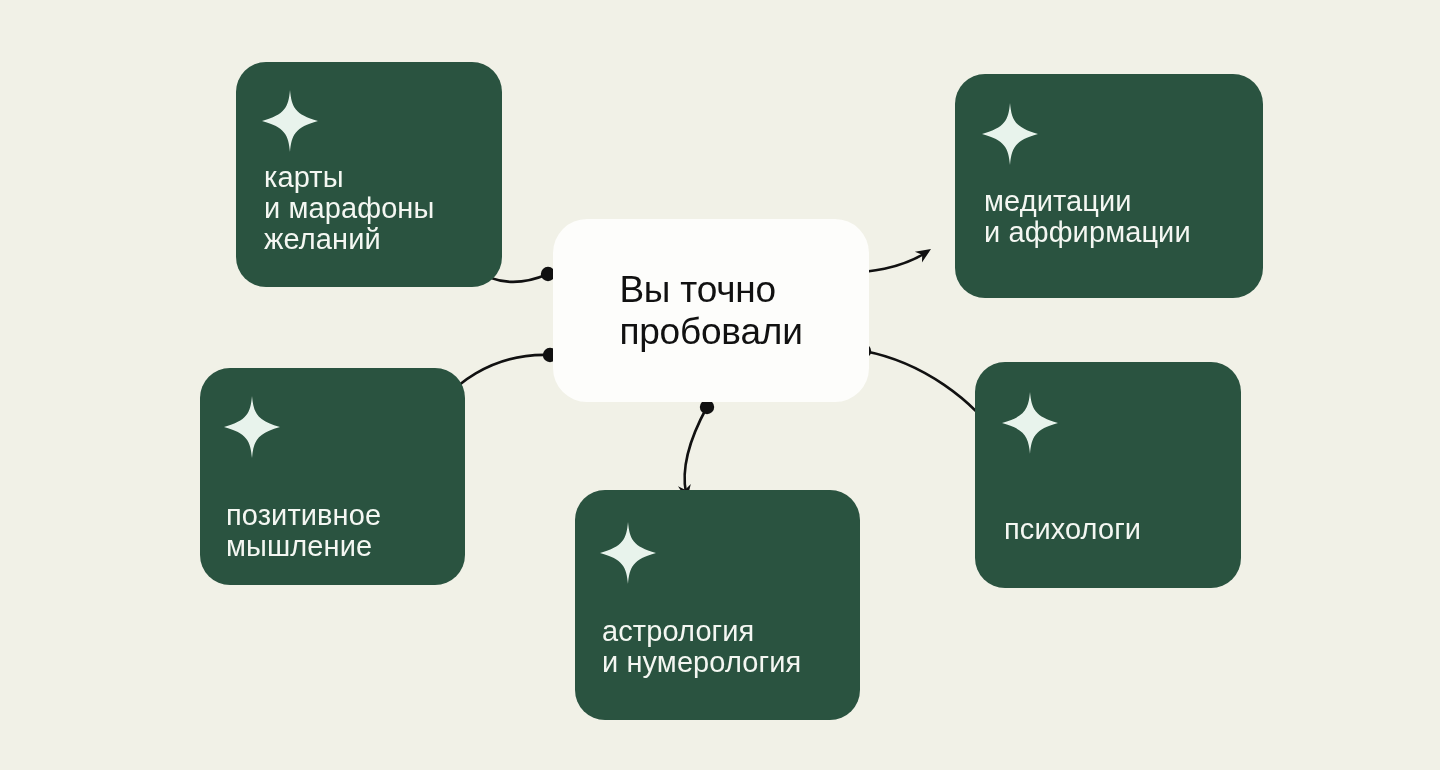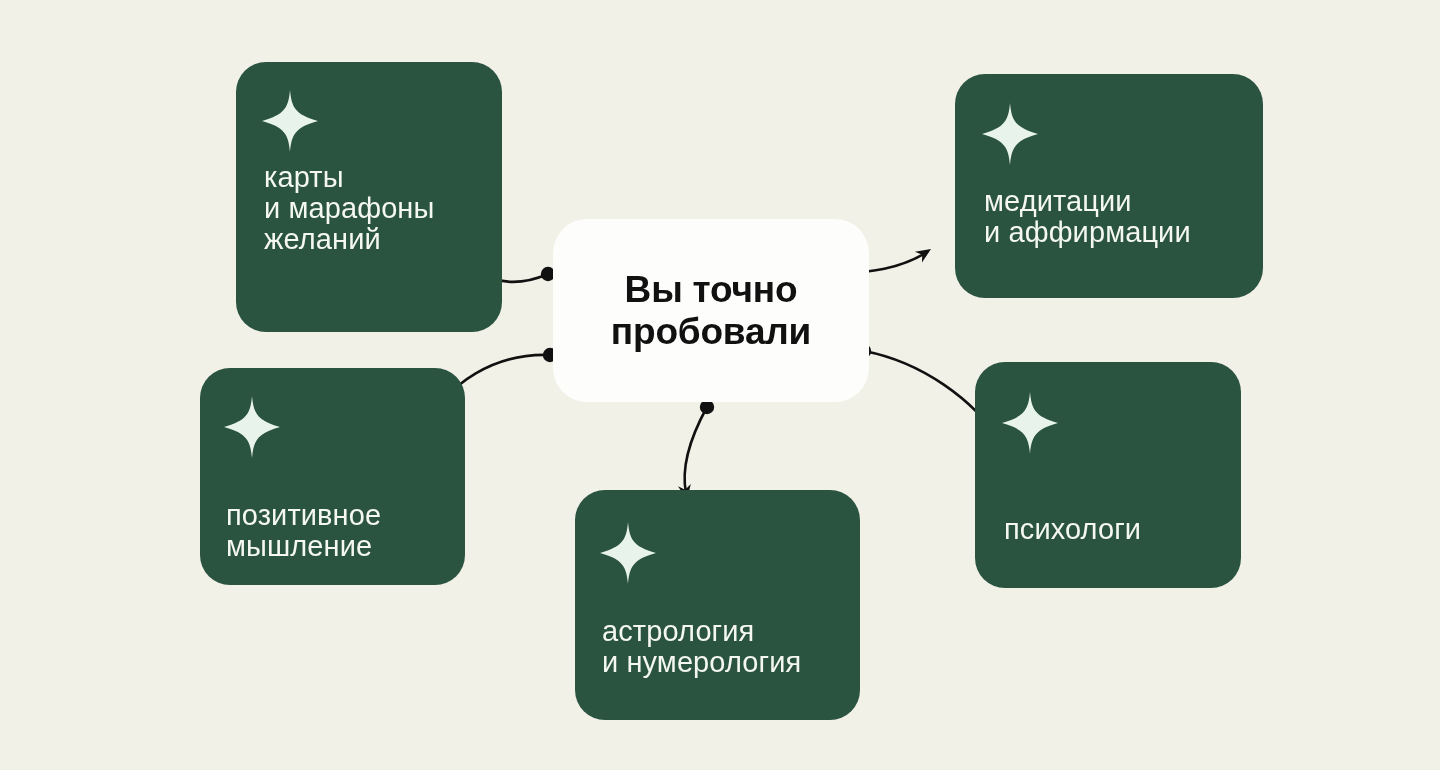--- a/index.html
+++ b/index.html
@@ -41,22 +41,21 @@
     background:#fdfdfb;
     border-radius:34px;
     display:flex;
     align-items:center;
     justify-content:center;
   }
   .center-title {
     color:#111111;
     font-size:37px;
     line-height:1.12;
-    font-weight:700;
-    text-align:center;
+    font-weight:400;
     letter-spacing:-0.2px;
     white-space:pre-line;
   }
   #connectors {
     position:absolute;
     left:0; top:0;
     width:1440px; height:770px;
     pointer-events:none;
   }
 </style>
@@ -87,21 +86,21 @@
         <path d="M 0 0 L -15 -6.5 L -10.5 0 L -15 6.5 Z" fill="#111111" transform="translate(687,500) rotate(80)"></path>
       </g>
       <g>
         <path d="M 864 351 C 922 362 974 400 1001 442" fill="none" stroke="#111111" stroke-width="2.6" stroke-linecap="round"></path>
         <circle cx="864" cy="351" r="7.2" fill="#111111"></circle>
         <path d="M 0 0 L -15 -6.5 L -10.5 0 L -15 6.5 Z" fill="#111111" transform="translate(1005,449) rotate(58)"></path>
       </g>
     </svg>
 
   <div id="cards-layer">
-      <div class="card" style="left: 236px; top: 62px; width: 266px; height: 270px; background: rgb(42, 83, 64);">
+      <div class="card" style="left: 236px; top: 62px; width: 266px; height: 225px; background: rgb(42, 83, 64);">
         <span class="sparkle" style="left: 26px; top: 28px;"><svg viewBox="0 0 56 62" xmlns="http://www.w3.org/2000/svg" aria-hidden="true">
             <path d="M28 0 C29.6 17.2 33.0 24.6 56 31 C33.0 37.4 29.6 44.8 28 62 C26.4 44.8 23.0 37.4 0 31 C23.0 24.6 26.4 17.2 28 0 Z" fill="#e8f3ec"></path>
           </svg></span>
         <div class="card-label" style="left: 28px; top: 100px; color: rgb(244, 247, 242);">карты
 и марафоны
 желаний</div>
       </div>
       <div class="card" style="left: 955px; top: 74px; width: 308px; height: 224px; background: rgb(42, 83, 64);">
         <span class="sparkle" style="left: 27px; top: 29px;"><svg viewBox="0 0 56 62" xmlns="http://www.w3.org/2000/svg" aria-hidden="true">
             <path d="M28 0 C29.6 17.2 33.0 24.6 56 31 C33.0 37.4 29.6 44.8 28 62 C26.4 44.8 23.0 37.4 0 31 C23.0 24.6 26.4 17.2 28 0 Z" fill="#e8f3ec"></path>

